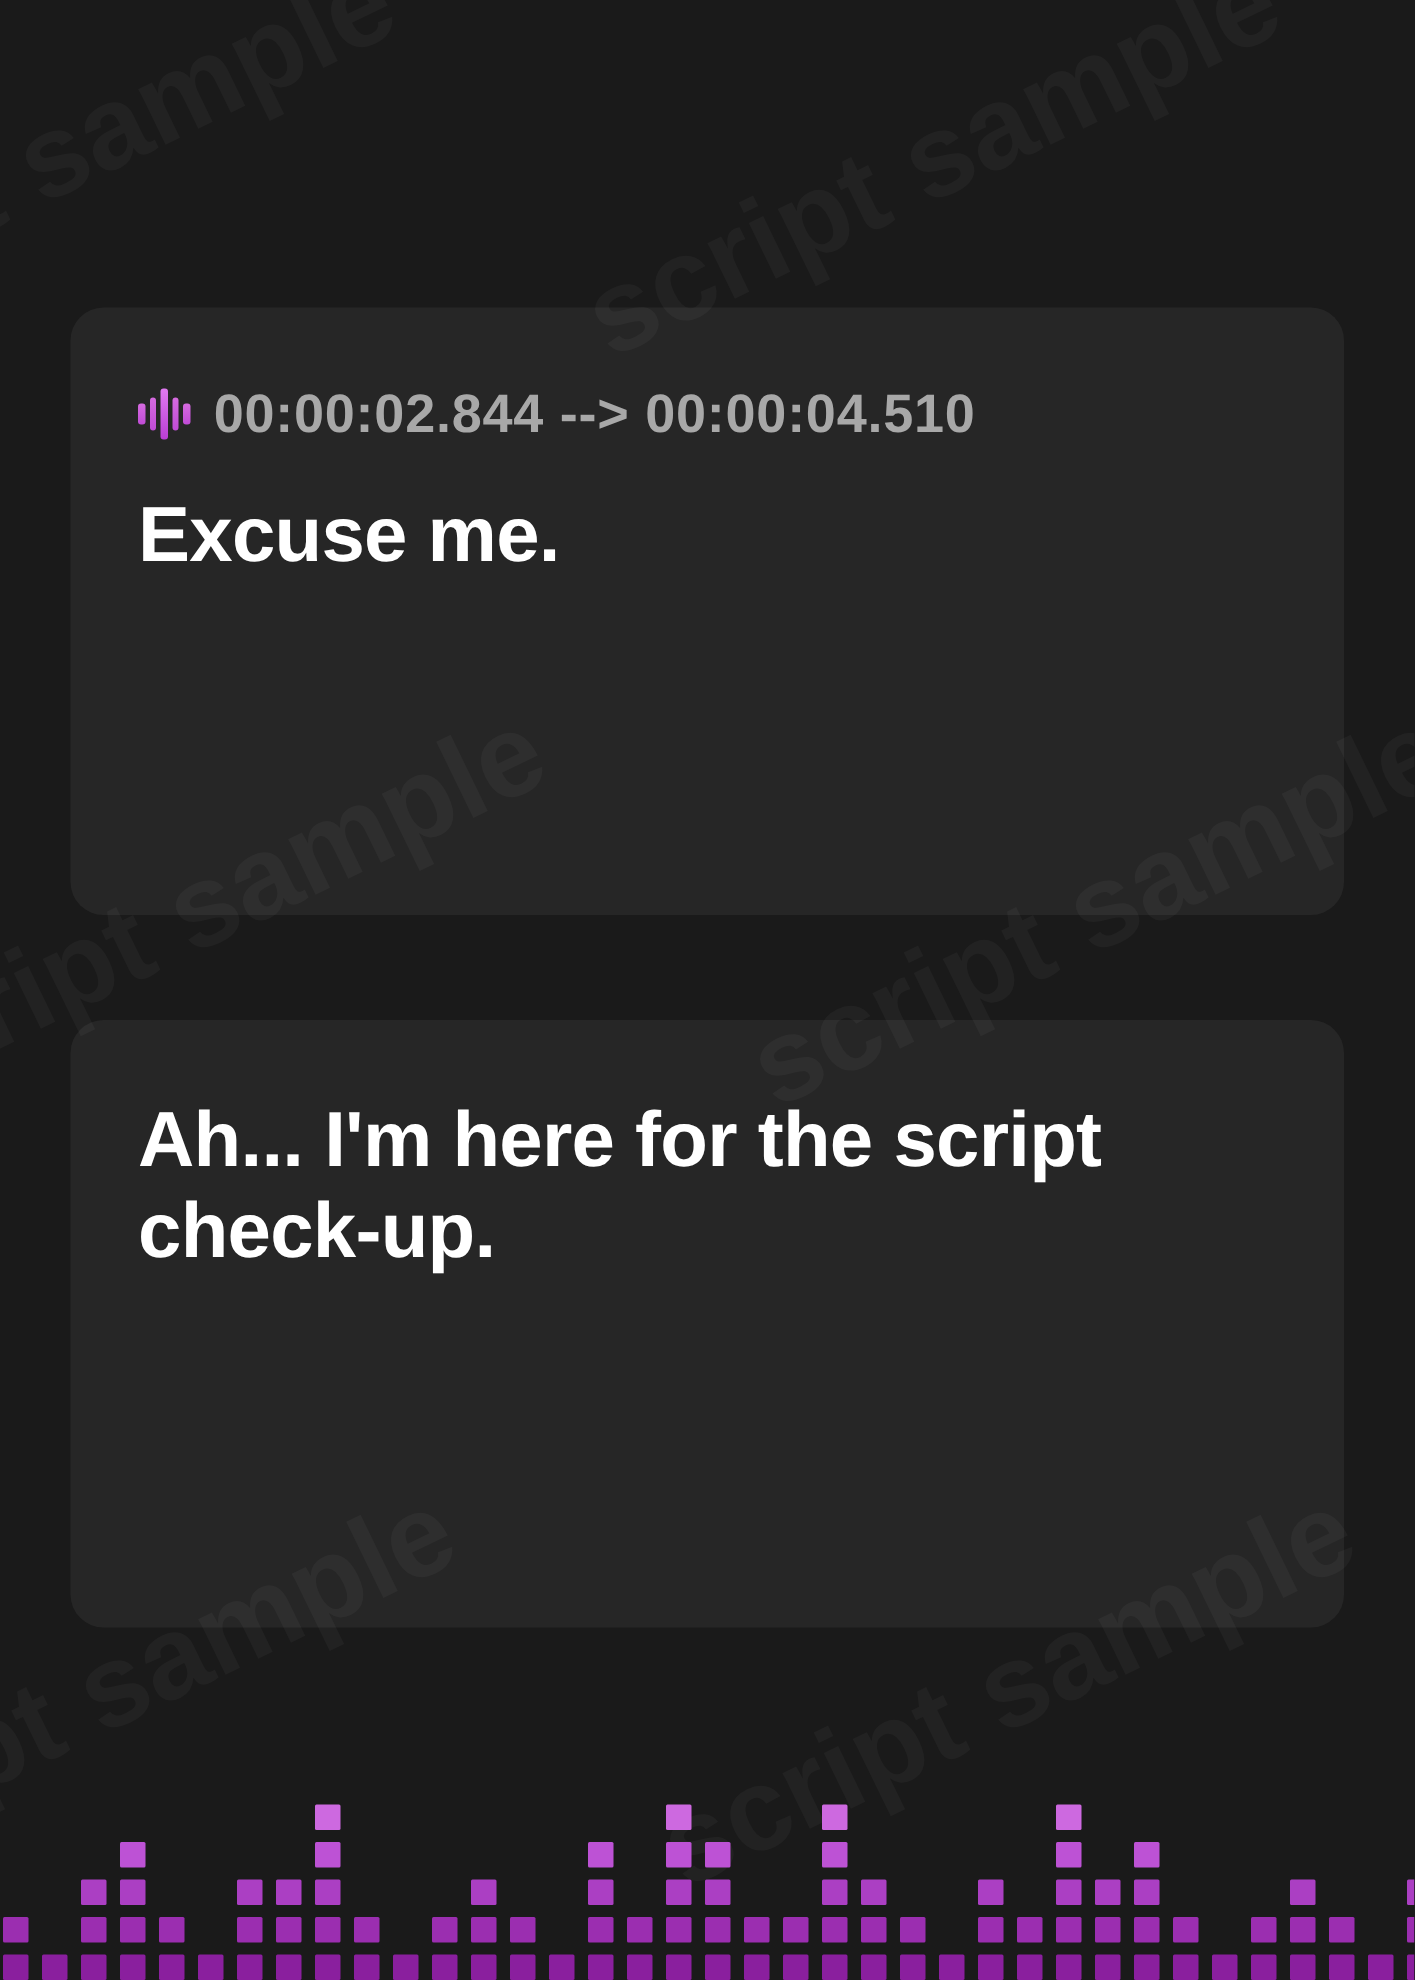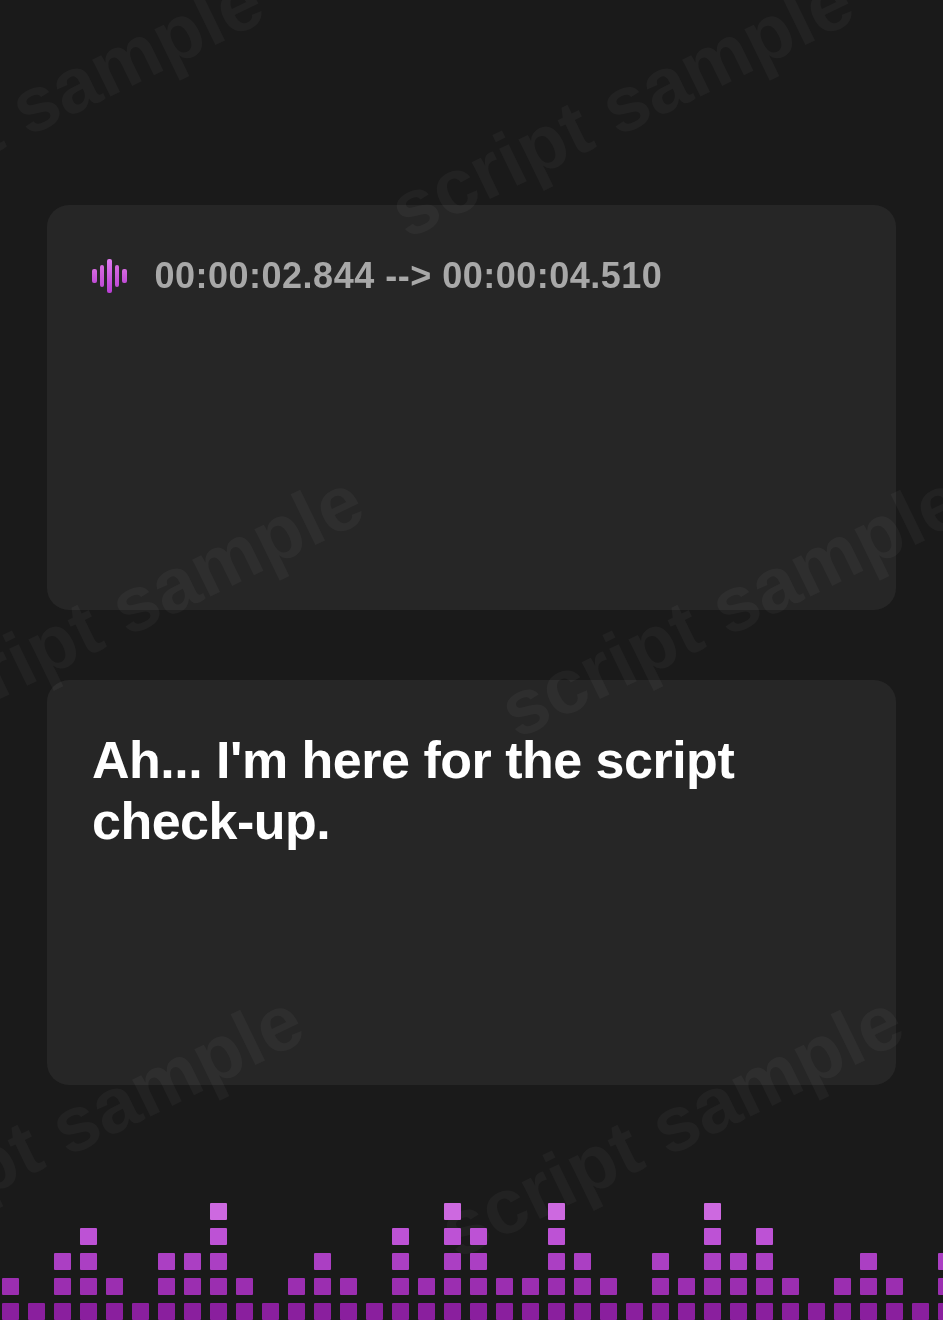--- a/index.html
+++ b/index.html
@@ -30,21 +30,21 @@
     }
     .card {
       background: rgba(255,255,255,0.055);
       border-radius: 22px;
       padding: 50px 45px 45px 45px;
       height: 405px;
     }
     .card-header {
       display: flex;
       align-items: center;
-      gap: 28px;
+      gap: 16px;
       margin-bottom: 30px;
     }
     .wave-icon {
       display: flex;
       align-items: center;
       gap: 3px;
       height: 34px;
     }
     .wave-bar {
       width: 4.5px;
@@ -111,20 +111,21 @@
     <div class="card-header">
       <div class="wave-icon">
         <div class="wave-bar wb1"></div>
           <div class="wave-bar wb2"></div>
           <div class="wave-bar wb3"></div>
           <div class="wave-bar wb4"></div>
           <div class="wave-bar wb5"></div>
       </div>
       <div class="timestamp">00:00:02.844 --&gt; 00:00:04.510</div>
     </div>
+    <div class="subtitle-text">Excuse me.</div>
   </div>
 
   <div class="card">
     <div class="subtitle-text">Ah... I'm here for the script check-up.</div>
   </div>
 
 </div>
 
 <div class="equalizer" id="equalizer">
     <div class="eq-col">

